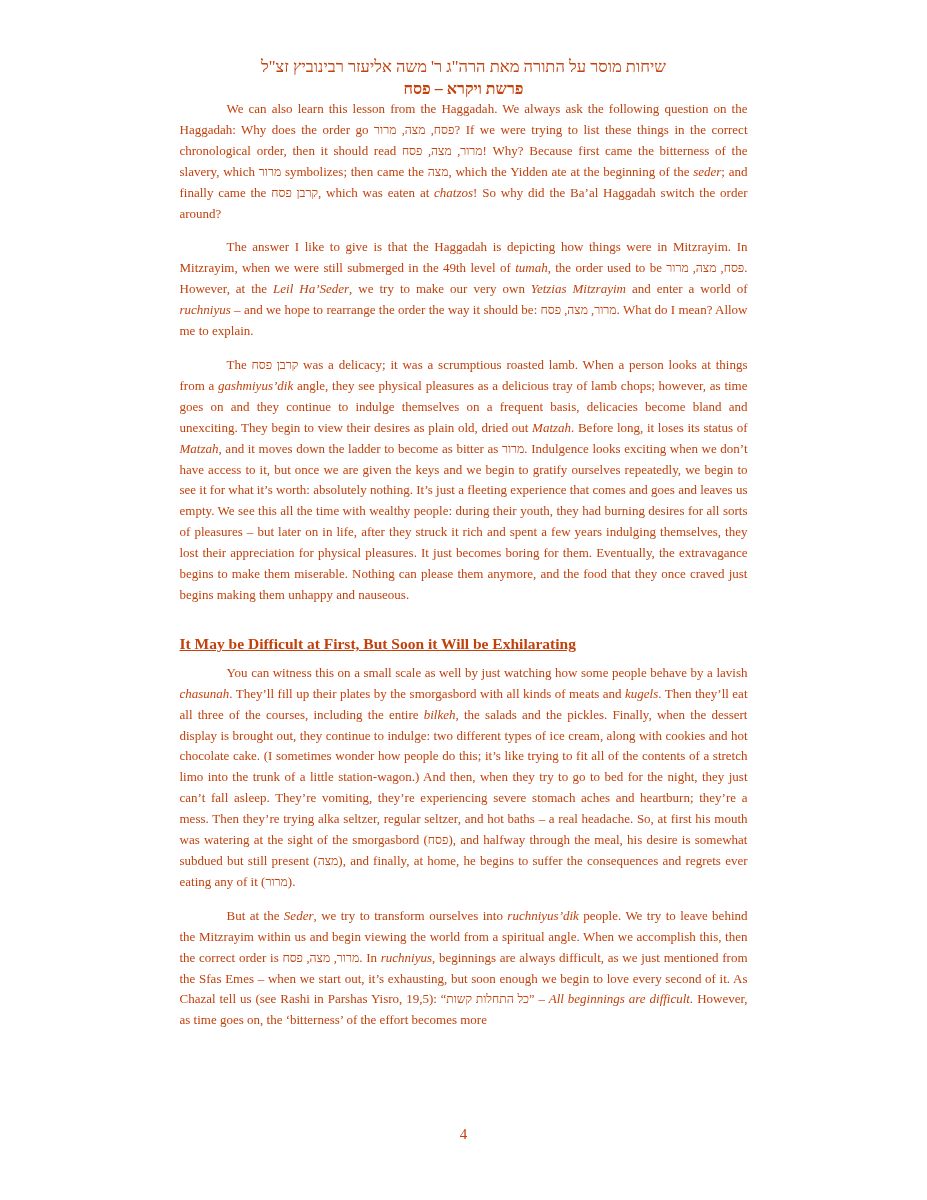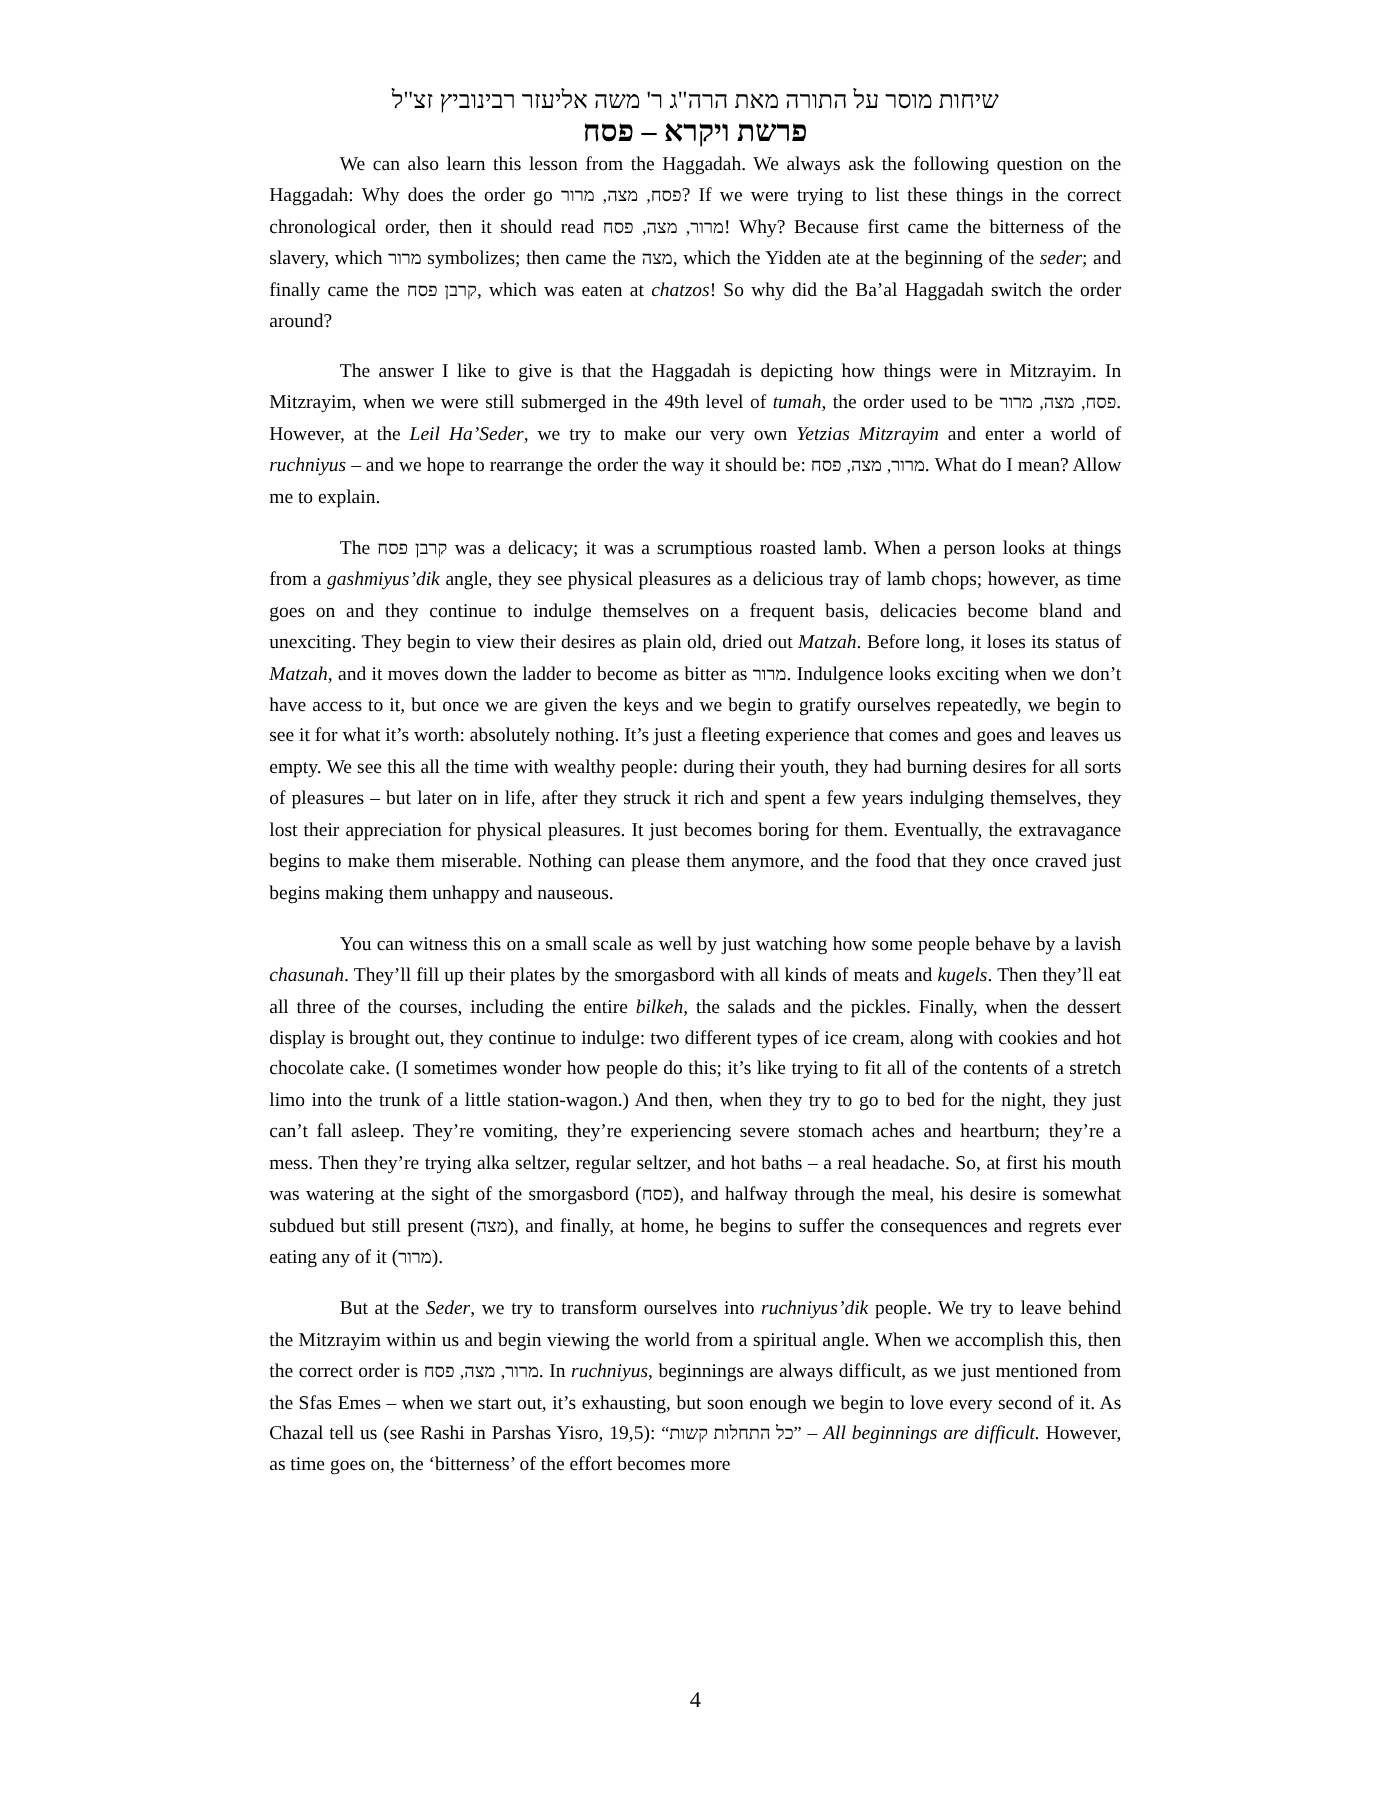--- a/index.html
+++ b/index.html
@@ -2,35 +2,35 @@
 <html lang="en"><head>
 <meta charset="utf-8">
 <style>
   html, body { margin: 0; padding: 0; background: #ffffff; }
   .page {
     position: relative;
     width: 786px;
     height: 1200px;
     margin: 0 auto;
     background: #ffffff;
-    color: #000000;
+    color: #c2410c;
     font-family: "Liberation Serif", "DejaVu Serif", "DejaVu Sans", serif;
     overflow: hidden;
   }
   .content { padding: 56px 109px 0 109px; }
 
   .doc-header { text-align: center; }
   .heb1 {
     font-size: 16.5px;
     line-height: 21px;
     direction: rtl;
     font-family: "Liberation Serif", "DejaVu Sans", serif;
   }
   .heb2 {
-    font-size: 20px;
+    font-size: 16px;
     line-height: 21px;
     margin-top: 1px;
     font-weight: bold;
     direction: rtl;
     font-family: "Liberation Serif", "DejaVu Sans", serif;
   }
 
   .sec-heading {
     font-size: 15.5px;
     font-weight: bold;
@@ -73,20 +73,21 @@
     </div>
     <div id="sections">
         <section class="doc-section">
           <p class="para"><span class="run">We can also learn this lesson from the Haggadah. We always ask the following question on the Haggadah: Why does the order go </span><span class="he">פסח, מצה, מרור</span><span class="run">? If we were trying to list these things in the correct chronological order, then it should read </span><span class="he">מרור, מצה, פסח</span><span class="run">! Why? Because first came the bitterness of the slavery, which </span><span class="he">מרור</span><span class="run"> symbolizes; then came the </span><span class="he">מצה</span><span class="run">, which the Yidden ate at the beginning of the </span><span class="it">seder</span><span class="run">; and finally came the </span><span class="he">קרבן פסח</span><span class="run">, which was eaten at </span><span class="it">chatzos</span><span class="run">! So why did the Ba’al Haggadah switch the order around?</span></p>
           <p class="para"><span class="run">The answer I like to give is that the Haggadah is depicting how things were in Mitzrayim. In Mitzrayim, when we were still submerged in the 49th level of </span><span class="it">tumah</span><span class="run">, the order used to be </span><span class="he">פסח, מצה, מרור</span><span class="run">. However, at the </span><span class="it">Leil Ha’Seder</span><span class="run">, we try to make our very own </span><span class="it">Yetzias Mitzrayim</span><span class="run"> and enter a world of </span><span class="it">ruchniyus</span><span class="run"> – and we hope to rearrange the order the way it should be: </span><span class="he">מרור, מצה, פסח</span><span class="run">. What do I mean? Allow me to explain.</span></p>
         </section>
         <section class="doc-section">
           <p class="para"><span class="run">The </span><span class="he">קרבן פסח</span><span class="run"> was a delicacy; it was a scrumptious roasted lamb. When a person looks at things from a </span><span class="it">gashmiyus’dik</span><span class="run"> angle, they see physical pleasures as a delicious tray of lamb chops; however, as time goes on and they continue to indulge themselves on a frequent basis, delicacies become bland and unexciting. They begin to view their desires as plain old, dried out </span><span class="it">Matzah</span><span class="run">. Before long, it loses its status of </span><span class="it">Matzah</span><span class="run">, and it moves down the ladder to become as bitter as </span><span class="he">מרור</span><span class="run">. Indulgence looks exciting when we don’t have access to it, but once we are given the keys and we begin to gratify ourselves repeatedly, we begin to see it for what it’s worth: absolutely nothing. It’s just a fleeting experience that comes and goes and leaves us empty. We see this all the time with wealthy people: during their youth, they had burning desires for all sorts of pleasures – but later on in life, after they struck it rich and spent a few years indulging themselves, they lost their appreciation for physical pleasures. It just becomes boring for them. Eventually, the extravagance begins to make them miserable. Nothing can please them anymore, and the food that they once craved just begins making them unhappy and nauseous.</span></p>
         </section>
         <section class="doc-section">
+          <h2 class="sec-heading">It May be Difficult at First, But Soon it Will be Exhilarating</h2>
           <p class="para"><span class="run">You can witness this on a small scale as well by just watching how some people behave by a lavish </span><span class="it">chasunah</span><span class="run">. They’ll fill up their plates by the smorgasbord with all kinds of meats and </span><span class="it">kugels</span><span class="run">. Then they’ll eat all three of the courses, including the entire </span><span class="it">bilkeh</span><span class="run">, the salads and the pickles. Finally, when the dessert display is brought out, they continue to indulge: two different types of ice cream, along with cookies and hot chocolate cake. (I sometimes wonder how people do this; it’s like trying to fit all of the contents of a stretch limo into the trunk of a little station-wagon.) And then, when they try to go to bed for the night, they just can’t fall asleep. They’re vomiting, they’re experiencing severe stomach aches and heartburn; they’re a mess. Then they’re trying alka seltzer, regular seltzer, and hot baths – a real headache. So, at first his mouth was watering at the sight of the smorgasbord (</span><span class="he">פסח</span><span class="run">), and halfway through the meal, his desire is somewhat subdued but still present (</span><span class="he">מצה</span><span class="run">), and finally, at home, he begins to suffer the consequences and regrets ever eating any of it (</span><span class="he">מרור</span><span class="run">).</span></p>
           <p class="para"><span class="run">But at the </span><span class="it">Seder</span><span class="run">, we try to transform ourselves into </span><span class="it">ruchniyus’dik</span><span class="run"> people. We try to leave behind the Mitzrayim within us and begin viewing the world from a spiritual angle. When we accomplish this, then the correct order is </span><span class="he">מרור, מצה, פסח</span><span class="run">. In </span><span class="it">ruchniyus</span><span class="run">, beginnings are always difficult, as we just mentioned from the Sfas Emes – when we start out, it’s exhausting, but soon enough we begin to love every second of it. As Chazal tell us (see Rashi in Parshas Yisro, 19,5): </span><span class="he">“כל התחלות קשות”</span><span class="run"> – </span><span class="it">All beginnings are difficult.</span><span class="run"> However, as time goes on, the ‘bitterness’ of the effort becomes more</span></p>
         </section>
       </div>
   </div>
   <div class="footer">
     <span>4</span>
   </div>
 </div>
 

